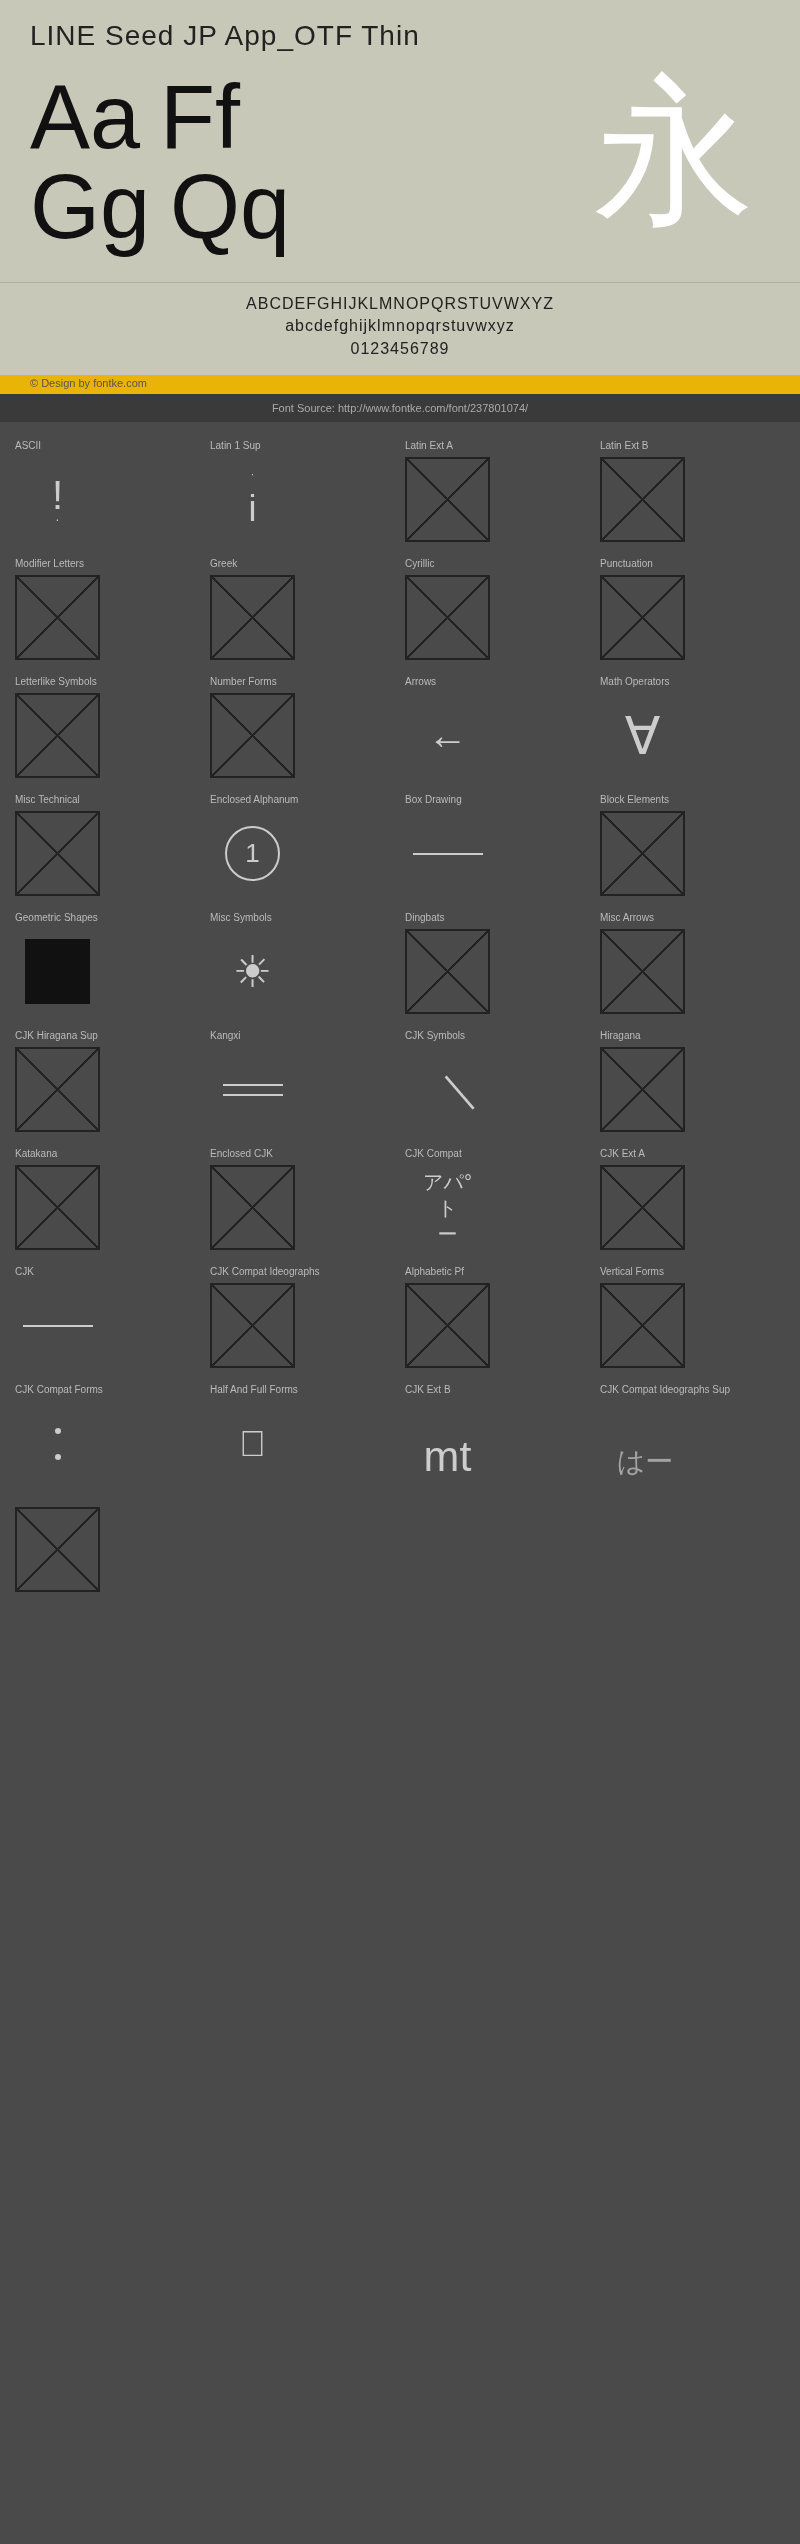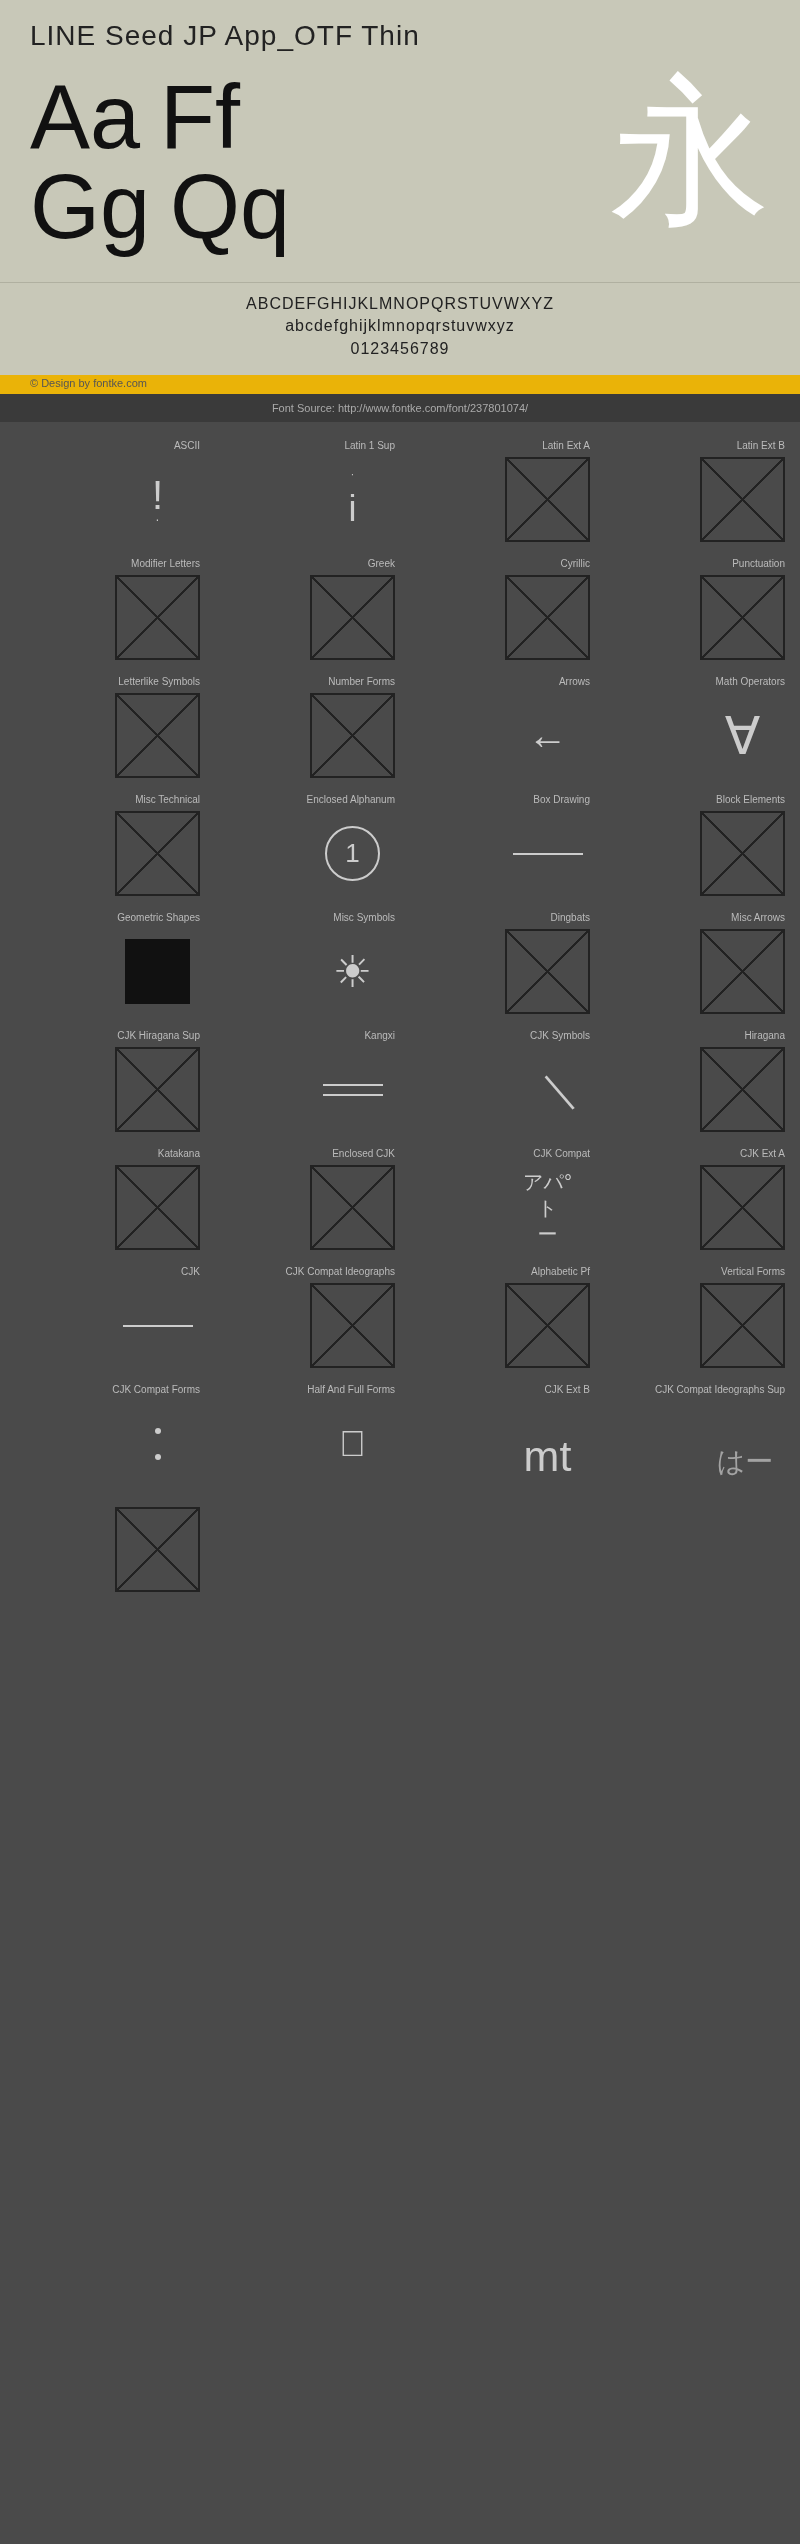--- a/index.html
+++ b/index.html
@@ -5,21 +5,21 @@
     * { margin: 0; padding: 0; box-sizing: border-box; }
     body {
       width: 800px;
       background: #4a4a4a;
       font-family: Arial, sans-serif;
     }
 
     
     .header-section {
       background: #c8c8b8;
-      padding: 20px 30px 30px 30px;
+      padding: 20px 46px 30px 30px;
     }
     .font-title {
       font-size: 28px;
       font-weight: 300;
       color: #222;
       margin-bottom: 20px;
       letter-spacing: 1px;
     }
     .sample-chars {
       display: flex;
@@ -76,21 +76,21 @@
     .glyph-grid {
       background: #4a4a4a;
       padding: 10px;
       display: grid;
       grid-template-columns: repeat(4, 1fr);
       gap: 0;
     }
     .glyph-cell {
       display: flex;
       flex-direction: column;
-      align-items: flex-end;
+      align-items: flex-start;
       padding: 8px 5px;
     }
     .glyph-label {
       font-size: 10px;
       color: #bbb;
       text-align: center;
       margin-bottom: 5px;
       line-height: 1.2;
     }
     

